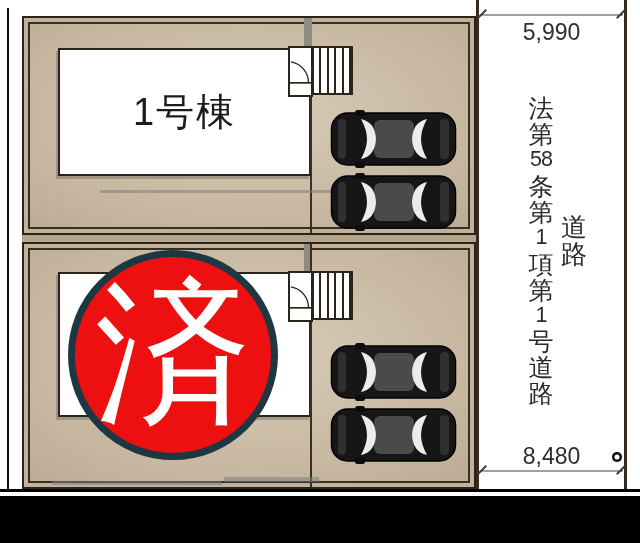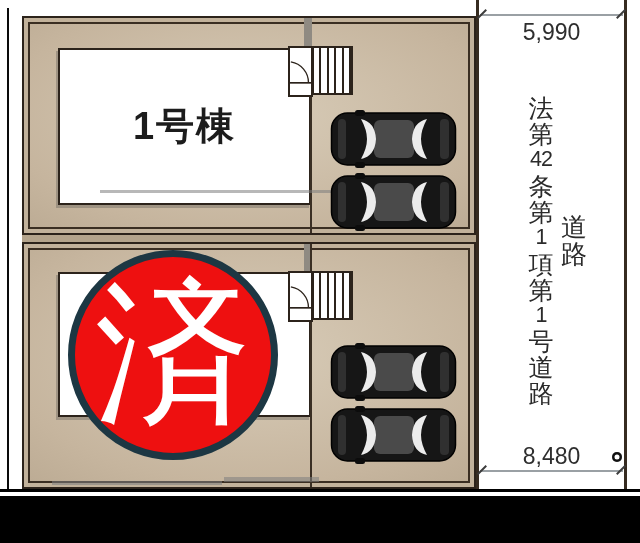--- a/index.html
+++ b/index.html
@@ -19,21 +19,21 @@
     box-sizing:border-box;
   }
   .plot-top{top:0;height:219px;}
   .plot-bottom{top:226px;height:247px;}
   
   .building{
     position:absolute;background:#fff;border:2px solid #2c231b;box-sizing:border-box;
     box-shadow:-2px 3px 0 rgba(125,118,108,.55);
     display:flex;align-items:center;justify-content:center;
   }
-  .b1{left:34px;top:30px;width:253px;height:157px;font-weight:bold;}
+  .b1{left:34px;top:30px;width:253px;height:128px;}
   .b2{left:34px;top:28px;width:253px;height:145px;}
   .building-label{font-size:38px;color:#1c1c1c;letter-spacing:2px;}
   
   .door{position:absolute;width:25px;height:51px;background:#fff;border:2px solid #2c231b;box-sizing:border-box;}
   .door svg{display:block;width:100%;height:100%;}
   .d1{left:264px;top:28px;}
   .d2{left:264px;top:27px;}
   .stairs{
     position:absolute;width:41px;height:49px;border:2px solid #2c231b;box-sizing:border-box;
     background:repeating-linear-gradient(to right,#fff 0,#fff 5.5px,#2c231b 5.5px,#2c231b 7.5px);
@@ -165,21 +165,21 @@
 
   <div class="road">
     <div class="dim-line dim-top"></div>
     <span class="tick" style="left:-3px;top:13px;"></span>
     <span class="tick" style="right:-3px;top:13px;"></span>
     <div class="dim-label lbl-top">5,990</div>
 
     <div class="vtext reg-text">
         <span class="seg">法</span>
         <span class="seg">第</span>
-        <span class="seg num">42</span>
+        <span class="seg num">58</span>
         <span class="seg">条</span>
         <span class="seg">第</span>
         <span class="seg num">1</span>
         <span class="seg">項</span>
         <span class="seg">第</span>
         <span class="seg num">1</span>
         <span class="seg">号</span>
         <span class="seg">道</span>
         <span class="seg">路</span>
       </div>

